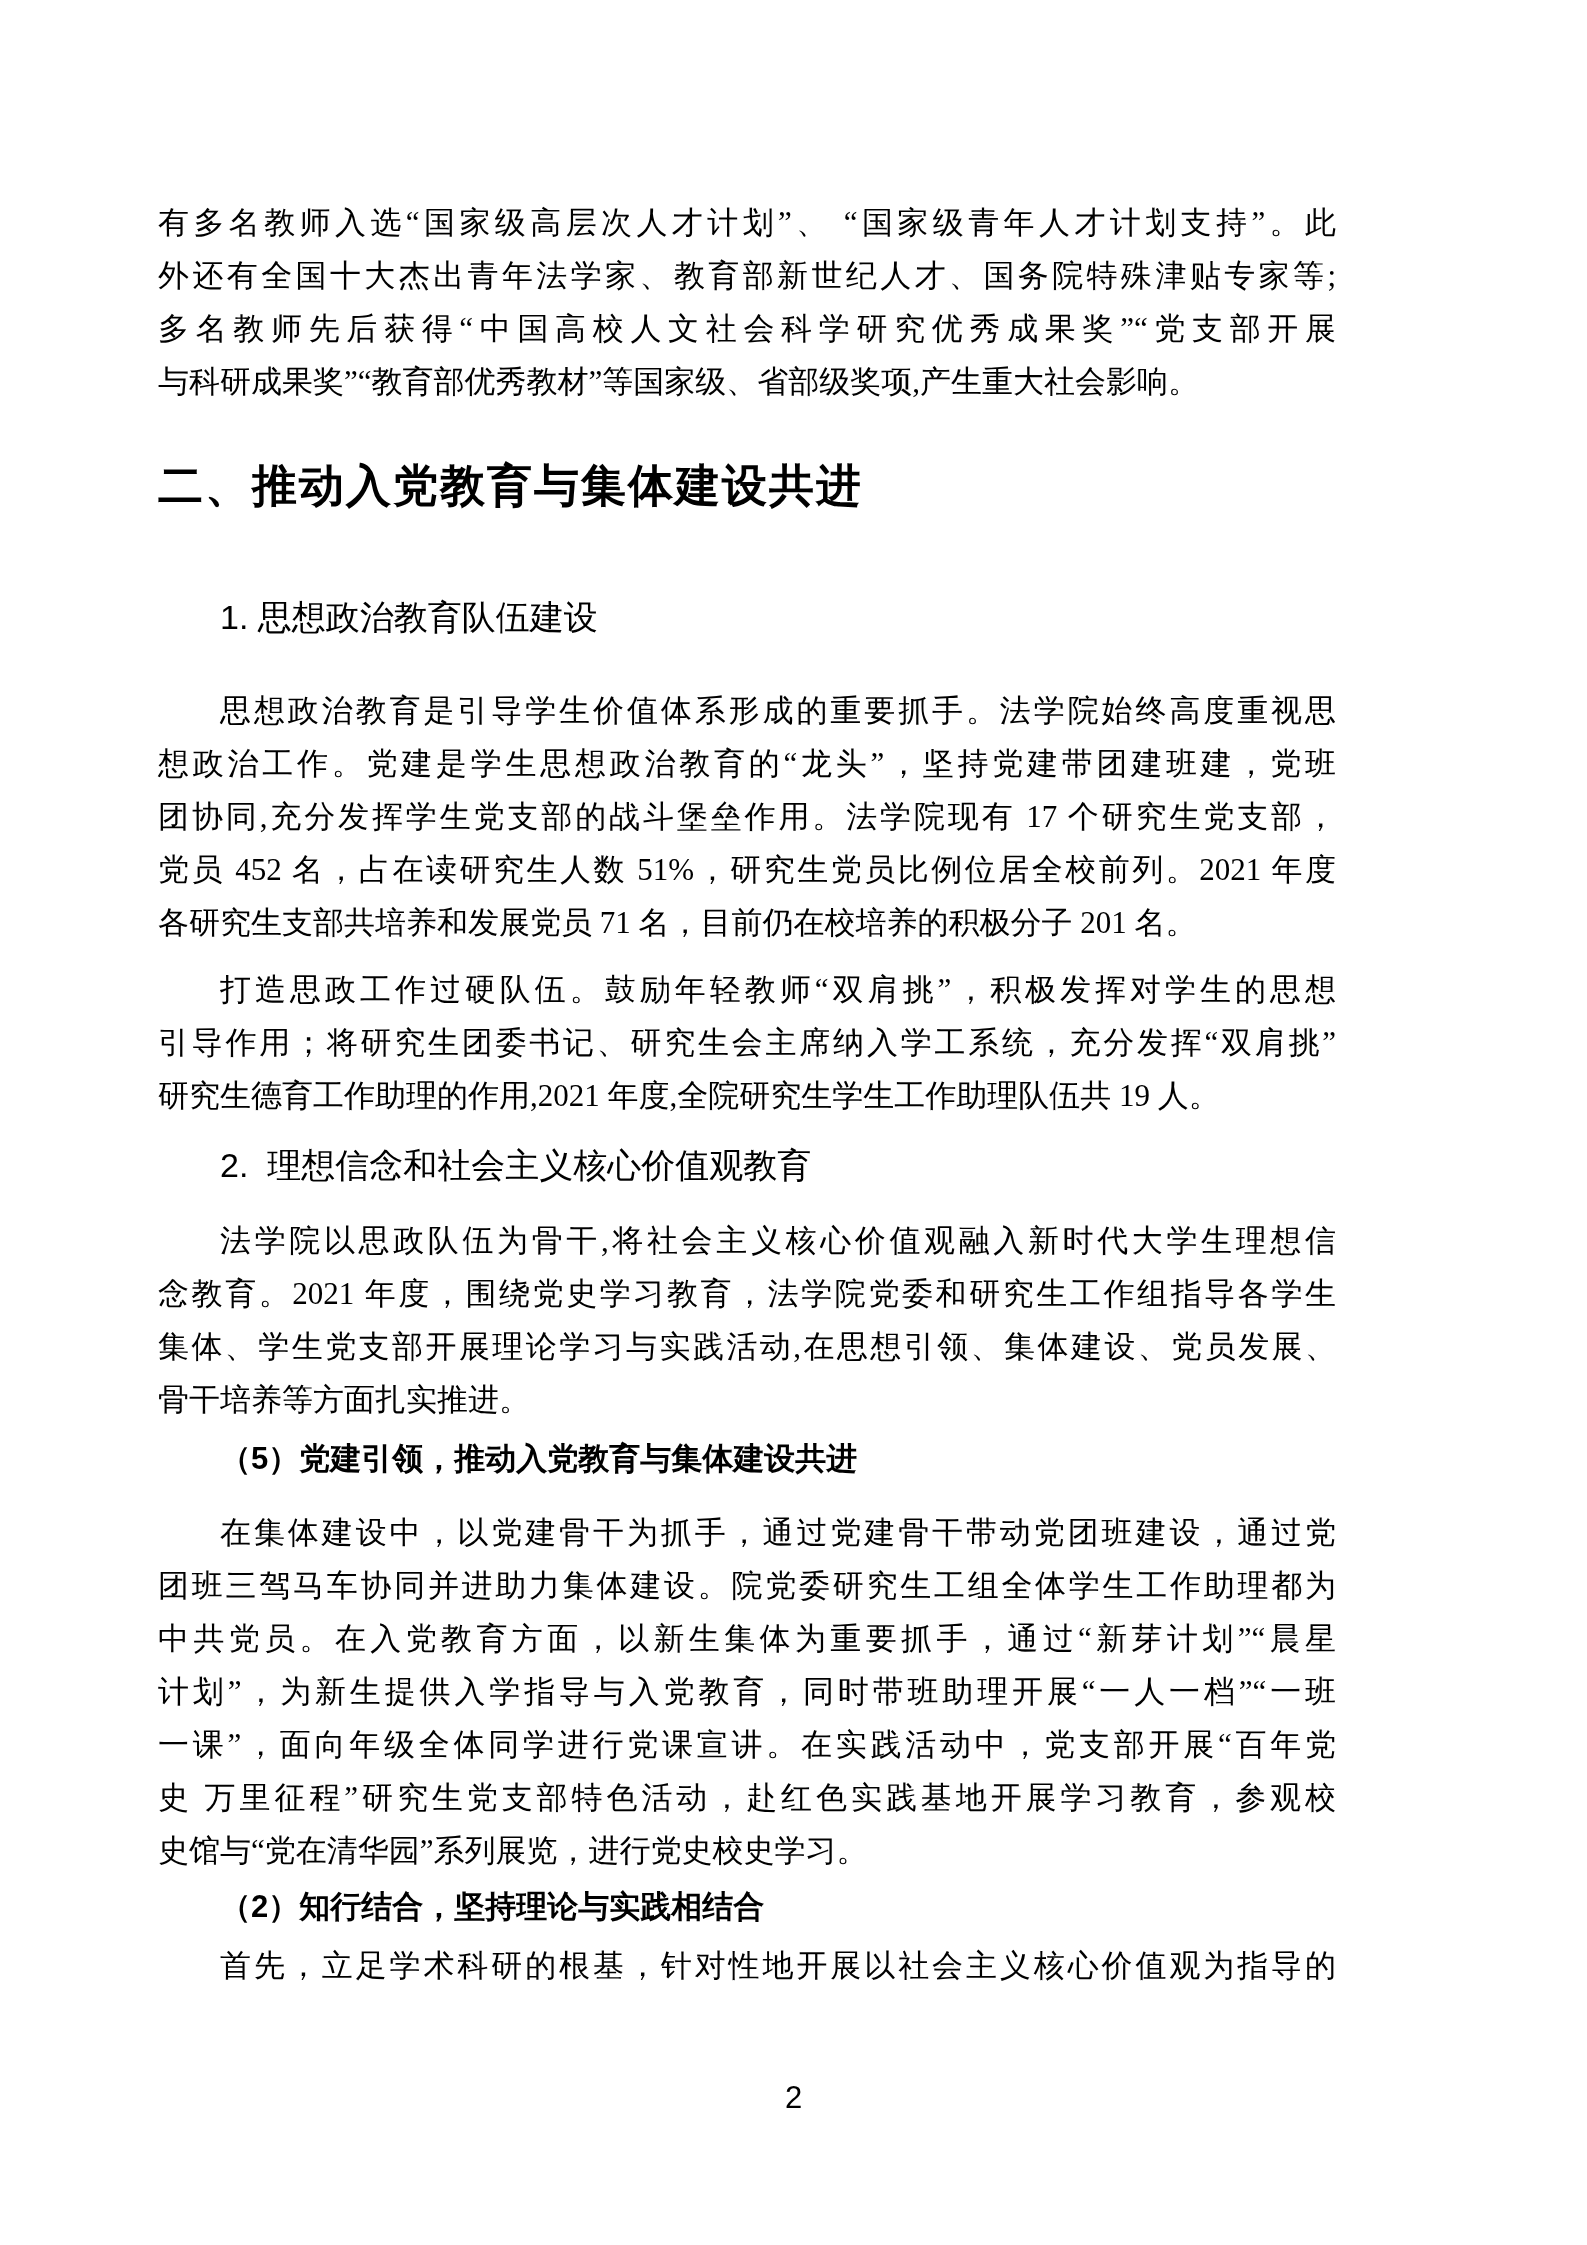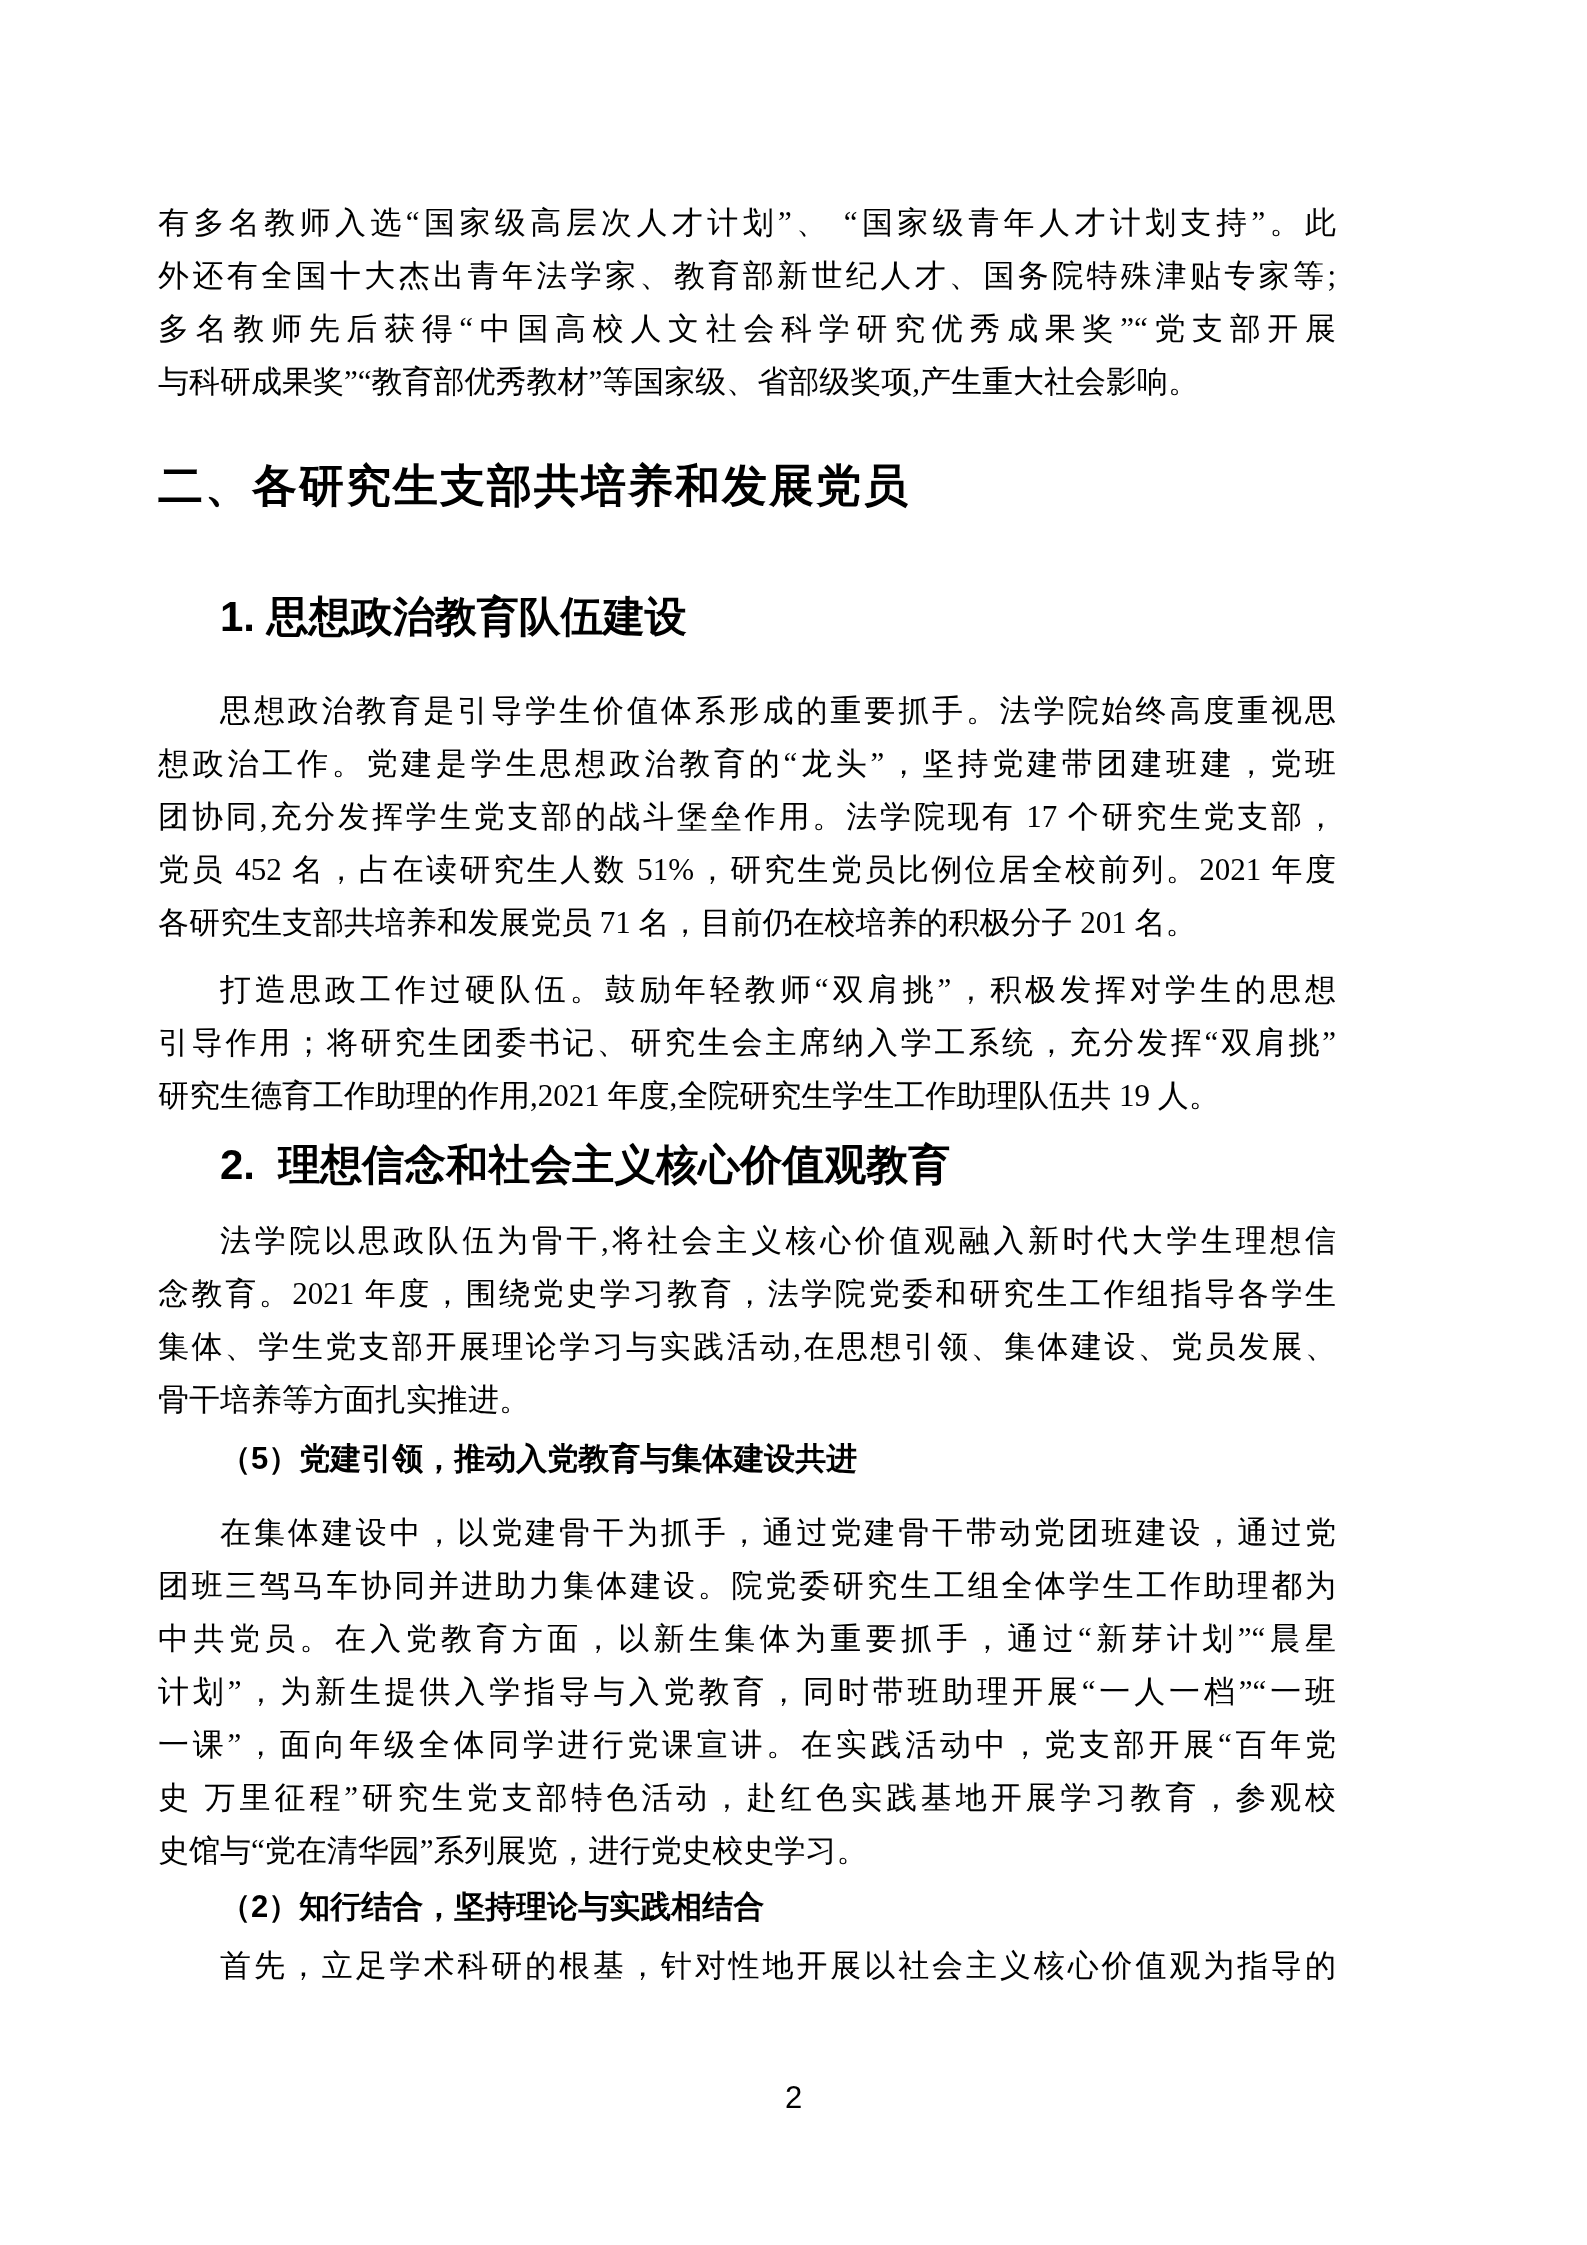--- a/index.html
+++ b/index.html
@@ -46,22 +46,22 @@
     font-family: "Liberation Sans", "DejaVu Sans", sans-serif;
     font-weight: 700;
     font-size: 45px;
     line-height: 58px;
     letter-spacing: 2px;
     white-space: pre;
   }
   
   .h2 {
     font-family: "Liberation Sans", "DejaVu Sans", sans-serif;
-    font-weight: 700;
-    font-size: 42px;
+    font-weight: 400;
+    font-size: 34px;
     line-height: 50px;
     white-space: pre;
     text-indent: 62px;
   }
   .h2.first { margin-top: 77px; }
   .h2.second { margin-top: 18px; }
   
   .h3 {
     font-family: "Liberation Sans", "DejaVu Sans", sans-serif;
     font-weight: 700;
@@ -96,21 +96,21 @@
 <div class="page">
   <div class="content">
 
     <div class="para">
       <div class="line">有多名教师入选“国家级高层次人才计划”、 “国家级青年人才计划支持”。此</div>
       <div class="line">外还有全国十大杰出青年法学家、教育部新世纪人才、国务院特殊津贴专家等;</div>
       <div class="line">多名教师先后获得“中国高校人文社会科学研究优秀成果奖”“党支部开展</div>
       <div class="line end">与科研成果奖”“教育部优秀教材”等国家级、省部级奖项,产生重大社会影响。</div>
     </div>
 
-    <div class="h1">二、各研究生支部共培养和发展党员</div>
+    <div class="h1">二、推动入党教育与集体建设共进</div>
 
     <div class="h2 first">1. 思想政治教育队伍建设</div>
 
     <div class="para p1">
       <div class="line ind">思想政治教育是引导学生价值体系形成的重要抓手。法学院始终高度重视思</div>
       <div class="line">想政治工作。党建是学生思想政治教育的“龙头”，坚持党建带团建班建，党班</div>
       <div class="line">团协同,充分发挥学生党支部的战斗堡垒作用。法学院现有 17 个研究生党支部，</div>
       <div class="line">党员 452 名，占在读研究生人数 51%，研究生党员比例位居全校前列。2021 年度</div>
       <div class="line end">各研究生支部共培养和发展党员 71 名，目前仍在校培养的积极分子 201 名。</div>
     </div>

